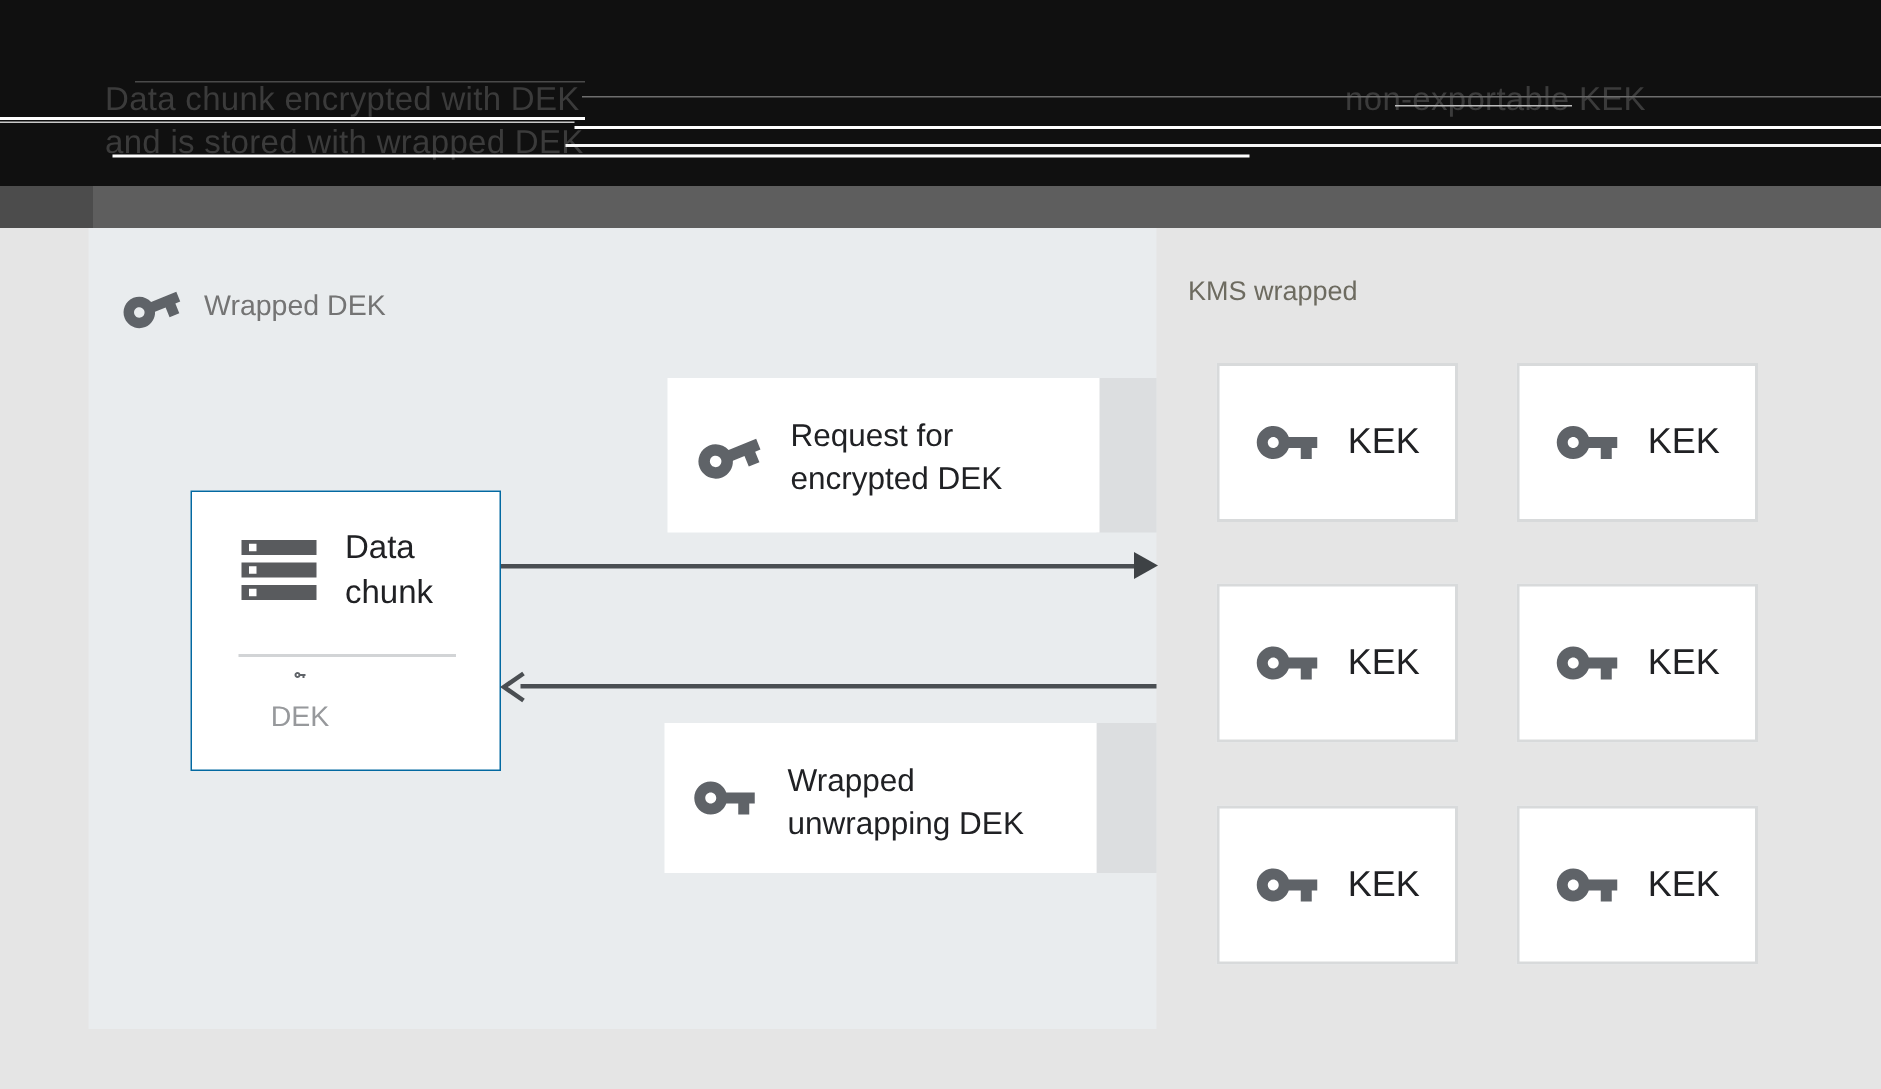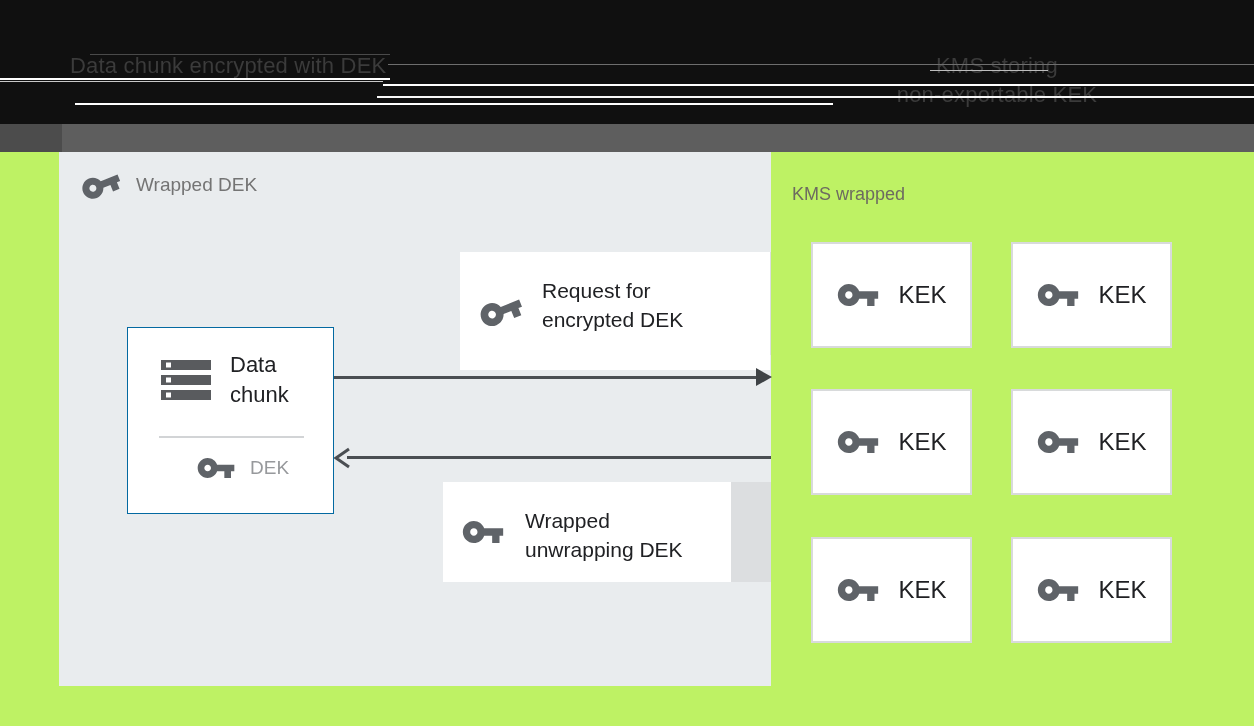--- a/index.html
+++ b/index.html
@@ -1,17 +1,17 @@
 <!DOCTYPE html>
 <html><head>
 <meta charset="utf-8">
 <style>
   html,body{margin:0;padding:0;background:#fff;}
   .page{position:relative;width:1254px;height:726px;overflow:hidden;
-        font-family:"Liberation Sans",sans-serif;background:#bef264;}
+        font-family:"Liberation Sans",sans-serif;background:#e5e5e5;}
 
   
   .header{position:absolute;left:0;top:0;width:1254px;height:124px;background:#101010;}
   .cap{position:absolute;top:51px;font-size:22px;line-height:29px;color:#3b3b3b;
        letter-spacing:.2px;white-space:nowrap;}
   .cap-left{left:70px;}
   .cap-right{left:872px;width:250px;text-align:center;}
   .glitch{position:absolute;}
   .g1{left:0;top:78px;width:390px;height:2px;background:#ffffff;}
   .g2{left:0;top:81px;width:383px;height:1px;background:#c9c9c9;}
@@ -21,35 +21,35 @@
   .g6{left:75px;top:103px;width:758px;height:2px;background:#ffffff;}
   .g7{left:930px;top:70px;width:118px;height:1px;background:#bdbdbd;}
   .g8{left:90px;top:54px;width:300px;height:1px;background:#4a4a4a;}
 
   
   .gray-band{position:absolute;left:0;top:124px;width:1254px;height:28px;background:#5e5e5e;}
   .gray-band-dark{position:absolute;left:0;top:0;width:62px;height:28px;background:#4c4c4c;}
 
   
   .panel{position:absolute;left:59px;top:152px;width:712px;height:534px;background:#e9ecee;}
-  .panel-label{position:absolute;left:80px;top:164px;display:flex;align-items:center;
+  .panel-label{position:absolute;left:80px;top:184px;display:flex;align-items:center;
                gap:14px;color:#747474;font-size:19px;}
   .key-svg{display:block;}
   .tilt{transform:rotate(-22deg);}
 
   .data-chunk-box{position:absolute;left:127px;top:327px;width:207px;height:187px;
                   background:#fff;border:1px solid #0369a1;box-sizing:border-box;}
   .dc-icon{position:absolute;left:28px;top:22px;}
   .dc-text{position:absolute;left:102px;top:22px;font-size:22px;line-height:30px;color:#202124;}
   .dc-divider{position:absolute;left:31px;top:108px;width:145px;height:2px;background:#d2d4d6;}
-  .dc-key-row{position:absolute;left:68px;top:118px;height:44px;display:flex;
-              align-items:center;gap:14px;color:#97999c;font-size:19px;}
+  .dc-key-row{position:absolute;left:52px;top:118px;height:44px;display:flex;
+              align-items:center;gap:14px;color:#97999c;font-size:19px;flex-direction:column;}
 
   .msg-box{position:absolute;width:288px;background:#fff;}
-  .req{left:460px;top:252px;height:118px;padding-left:22px;}
+  .req{left:445px;top:252px;height:103px;}
   .ret{left:443px;top:482px;height:100px;}
   .msg-shadow{position:absolute;left:731px;width:40px;background:#dcdee0;}
   .req-sh{top:252px;height:103px;}
   .ret-sh{top:482px;height:100px;}
   .msg-icon{position:absolute;left:18px;top:0;bottom:0;display:flex;align-items:center;}
   .msg-text{position:absolute;left:82px;top:24px;font-size:21px;line-height:29px;color:#202124;}
 
   
   .arrow-line{position:absolute;height:3px;background:#4a4e52;}
   .arrow-right-line{left:334px;top:376px;width:424px;}
@@ -69,23 +69,23 @@
   .kek-c1{left:811px;} .kek-c2{left:1011px;}
 </style>
 </head>
 <body>
 
 <div class="page">
 
   <div class="header">
     <div class="cap cap-left">
       <div>Data chunk encrypted with DEK</div>
+      <div>and is stored with wrapped DEK</div>
     </div>
     <div class="cap cap-right">
-      <div>KMS storing</div>
       <div>non-exportable KEK</div>
     </div>
     <div class="glitch g1"></div>
     <div class="glitch g2"></div>
     <div class="glitch g3"></div>
     <div class="glitch g4"></div>
     <div class="glitch g5"></div>
     <div class="glitch g6"></div>
     <div class="glitch g7"></div>
     <div class="glitch g8"></div>

